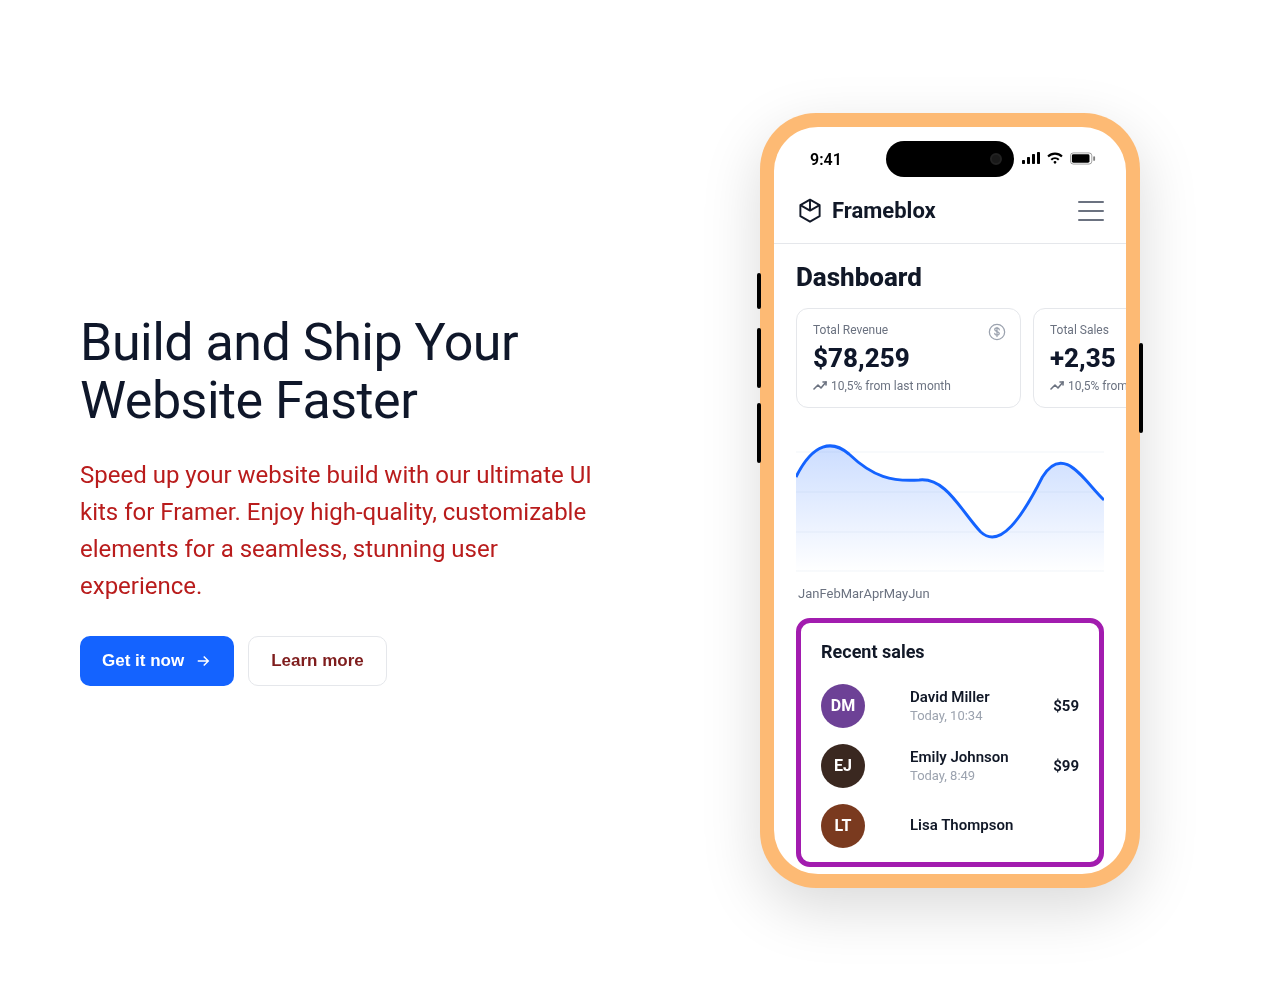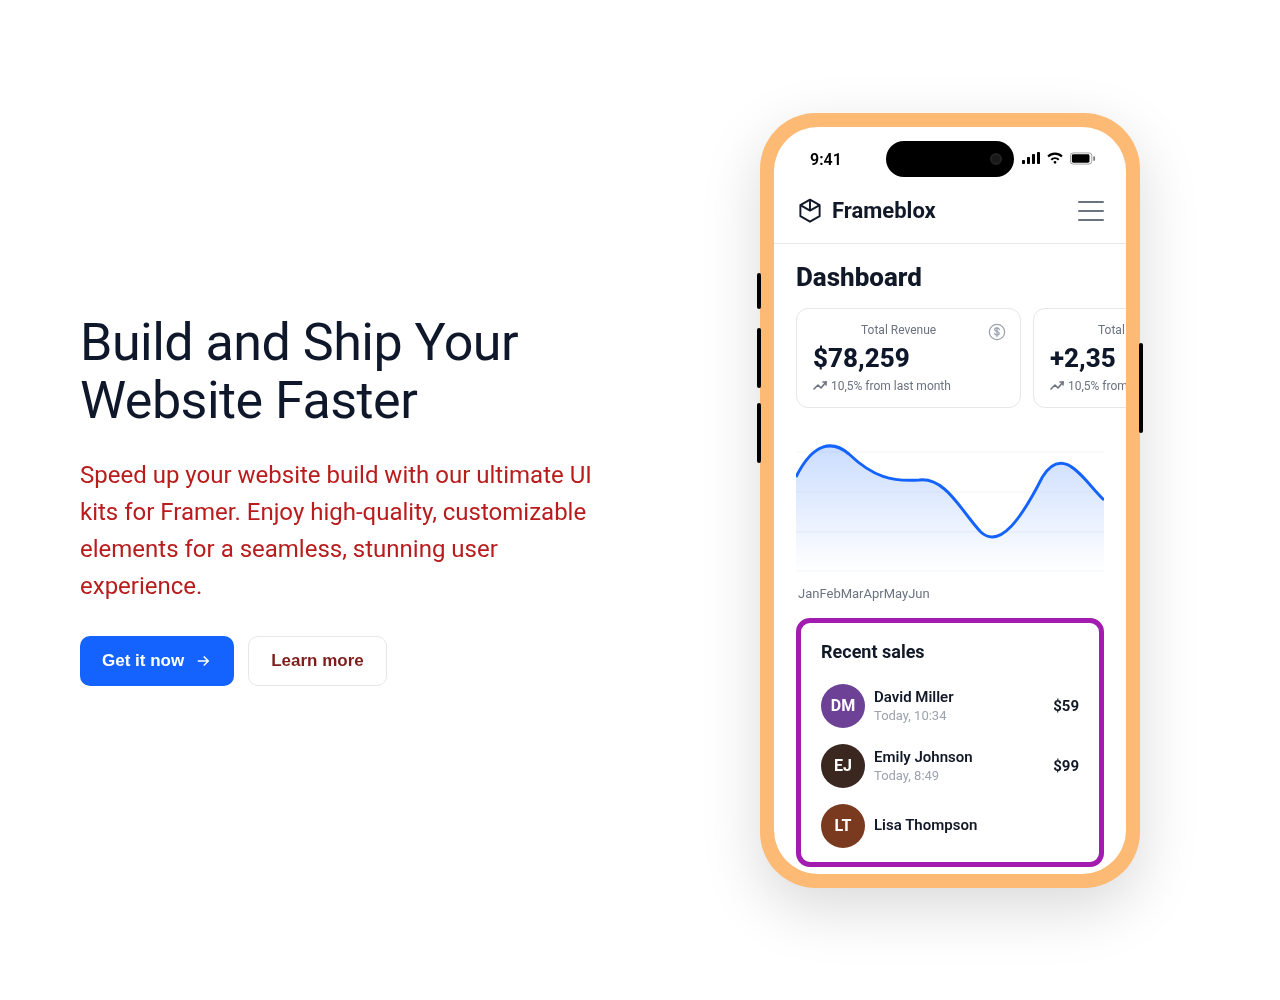--- a/index.html
+++ b/index.html
@@ -147,21 +147,21 @@
 
   .stat-row { display: flex; gap: 12px; margin-bottom: 14px; }
   .stat-card {
     flex: 0 0 225px;
     border: 1px solid #e5e7eb;
     border-radius: 12px;
     padding: 14px 16px;
     position: relative;
   }
   .stat-card.second { flex: 0 0 200px; }
-  .stat-label { font-size: 12px; color: #6b7280; margin-bottom: 6px; margin-left: 48px; }
+  .stat-label { font-size: 12px; color: #6b7280; margin-bottom: 6px; }
   .stat-value { font-size: 26px; font-weight: 800; color: #0f172a; margin-bottom: 6px; }
   .stat-delta { font-size: 12px; color: #6b7280; display:flex; align-items:center; gap:4px; }
   .stat-icon {
     position:absolute; top:14px; right:14px;
     width:18px; height:18px;
   }
 
   .chart {
     position: relative;
     height: 180px;
@@ -187,21 +187,21 @@
     padding: 18px 20px 6px 20px;
   }
   .recent-title { font-size: 18px; font-weight: 700; color:#111827; margin-bottom: 14px; }
   .sale-row { display:flex; align-items:center; gap:9px; padding: 8px 0; }
   .avatar {
     width:44px; height:44px; border-radius:50%;
     display:flex; align-items:center; justify-content:center;
     color:#fff; font-weight:700; font-size:16px;
     flex-shrink:0;
   }
-  .sale-info { flex:1; }
+  .sale-info { flex:1;margin-left:36px; }
   .sale-name { font-size:15px; font-weight:600; color:#111827; }
   .sale-time { font-size:13px; color:#9ca3af; margin-top:2px; }
   .sale-amount { font-size:15px; font-weight:700; color:#111827; }
 </style>
 </head>
 <body>
 
 <div class="page">
   <div class="left">
     <h1 class="headline">Build and Ship Your Website Faster</h1>

